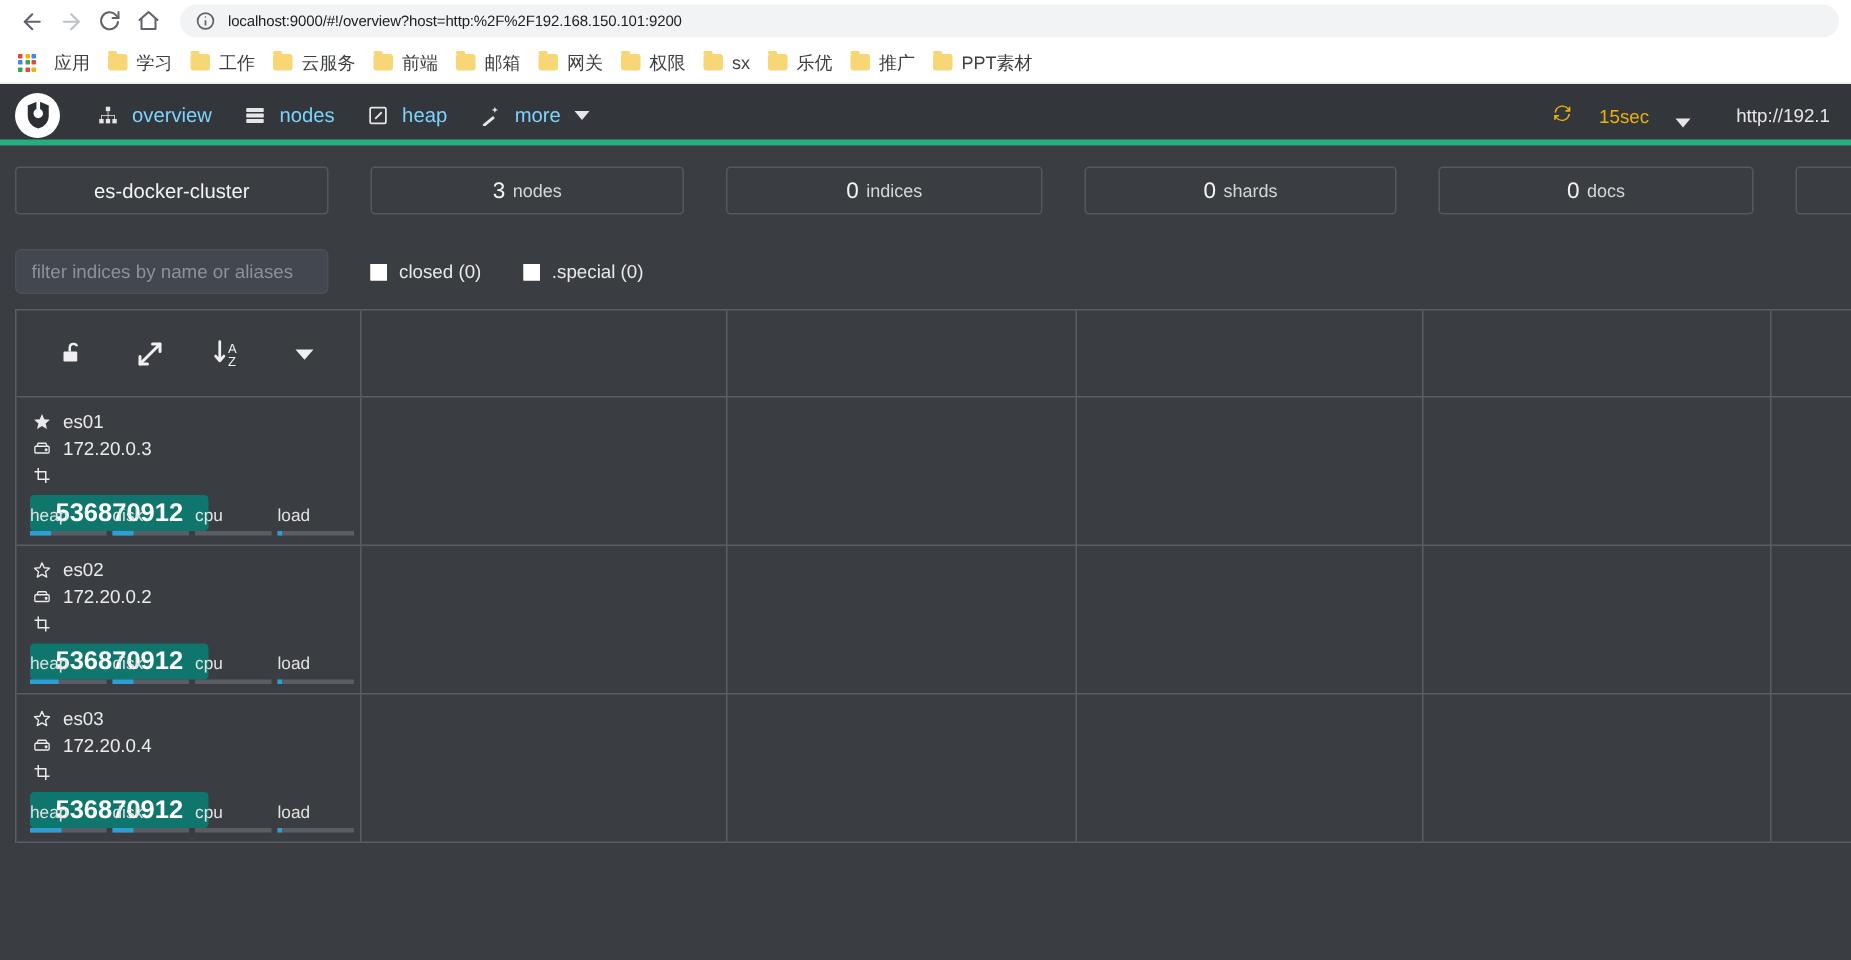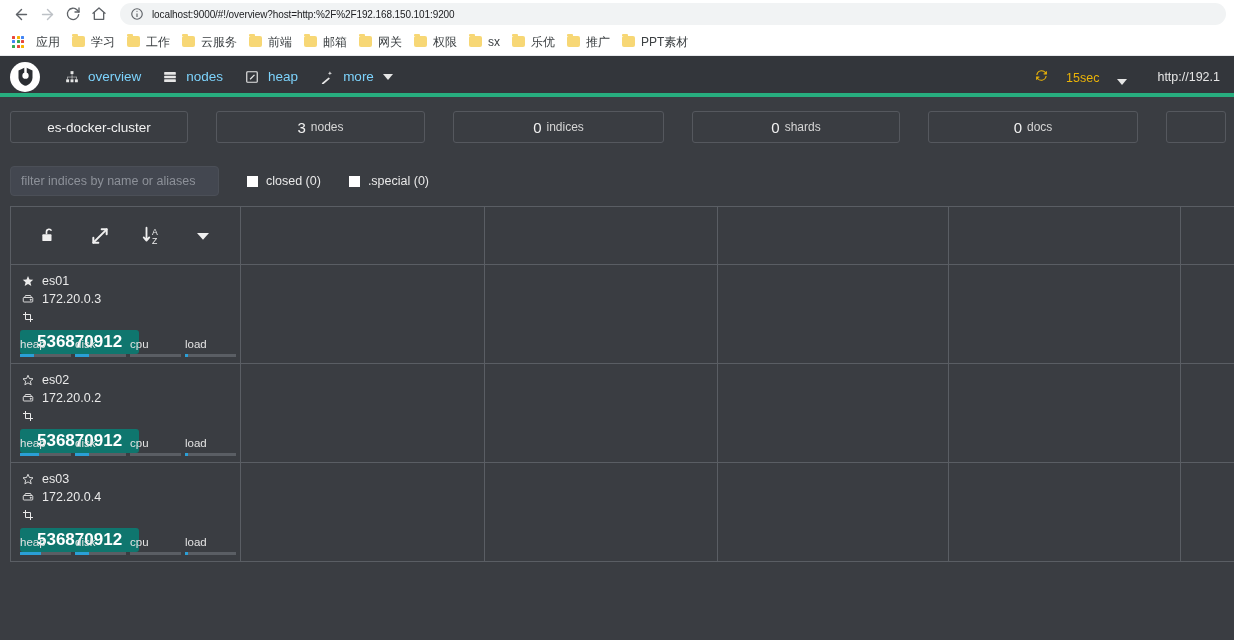--- a/index.html
+++ b/index.html
@@ -192,21 +192,21 @@
     margin-right: 5px;
   }
   .stat-card .unit {
     font-size: 12px;
     color: #d6d6d6;
   }
   .stat-card .only {
     font-size: 13.5px;
     color: #f2f2f2;
   }
-  .card-w1 { width: 178px; }
+  .card-w1 { width: 209px; }
   .card-w2 { width: 209px; }
   .card-w3 { width: 211px; }
   .card-w4 { width: 208px; }
   .card-w5 { width: 210px; }
   .card-w6 { width: 60px; }
 
   
   .filter-row {
     display: flex;
     align-items: center;

